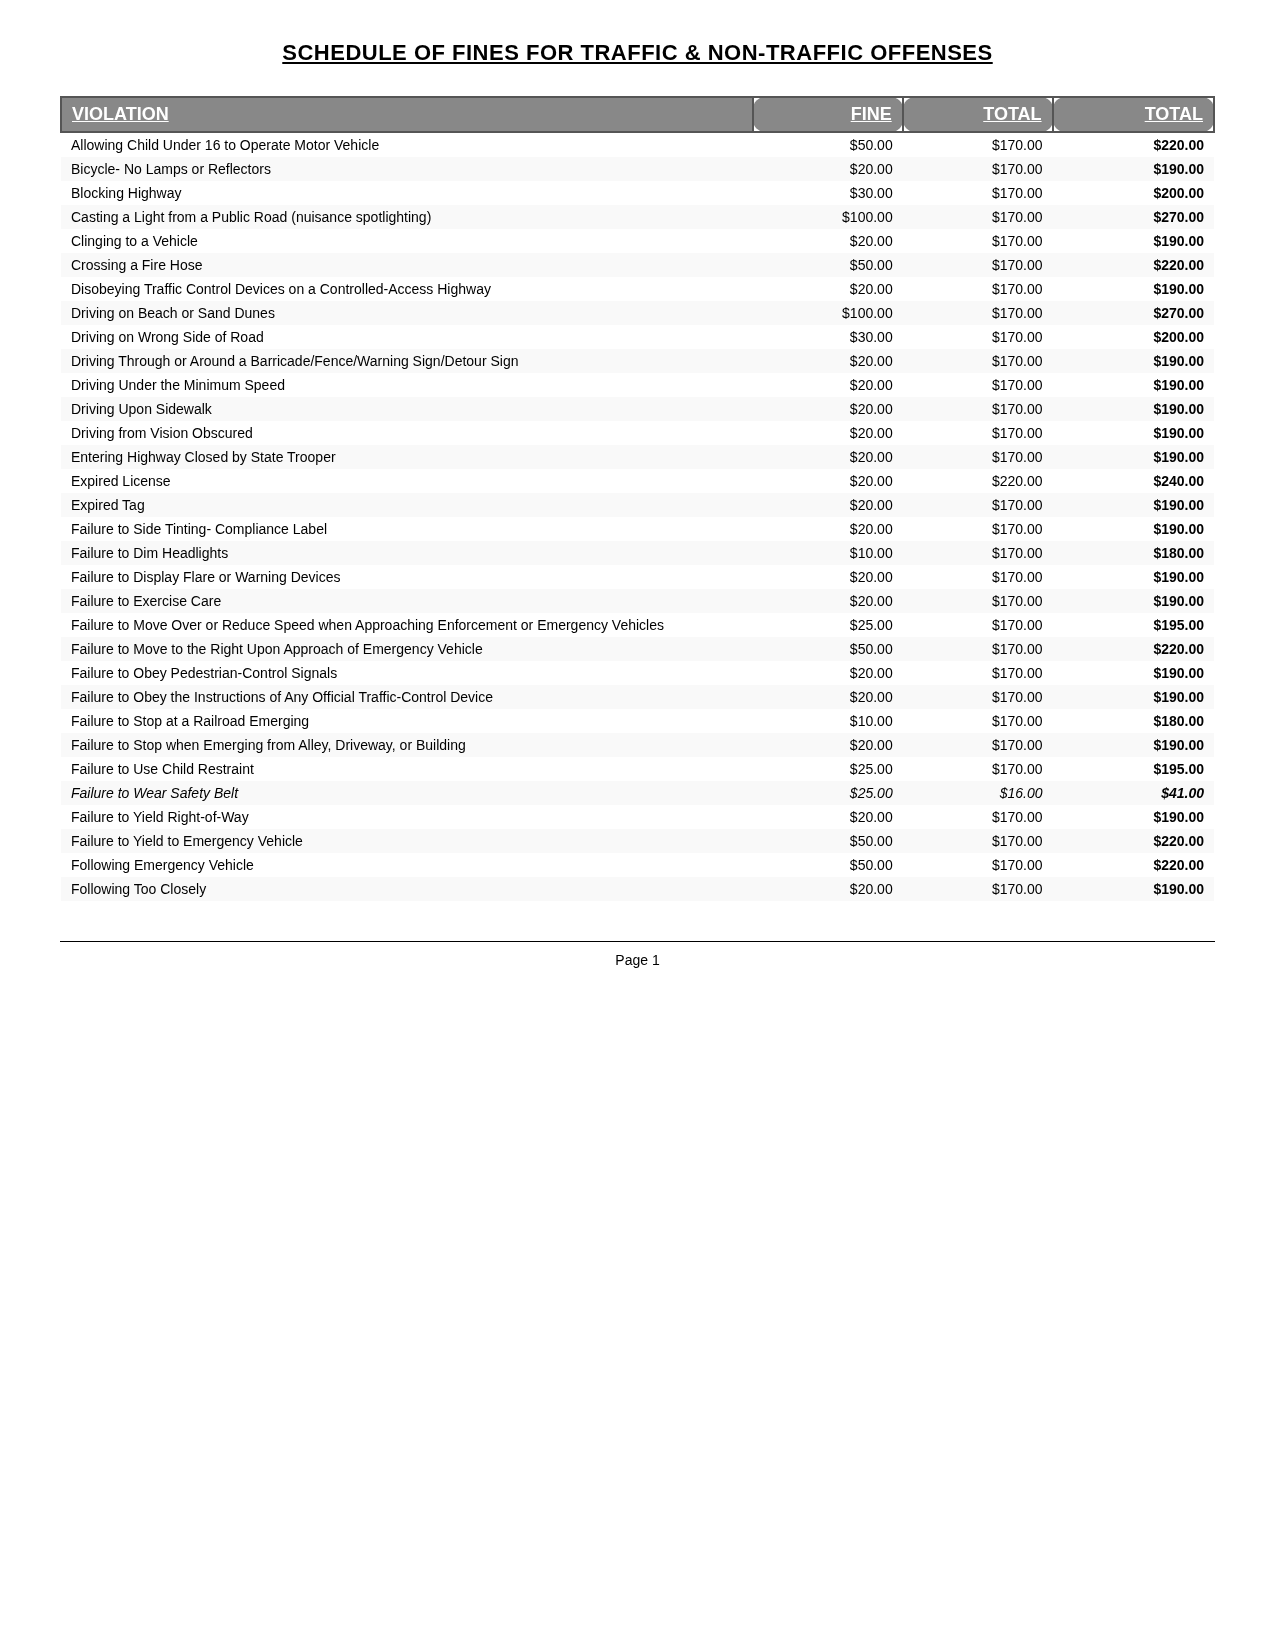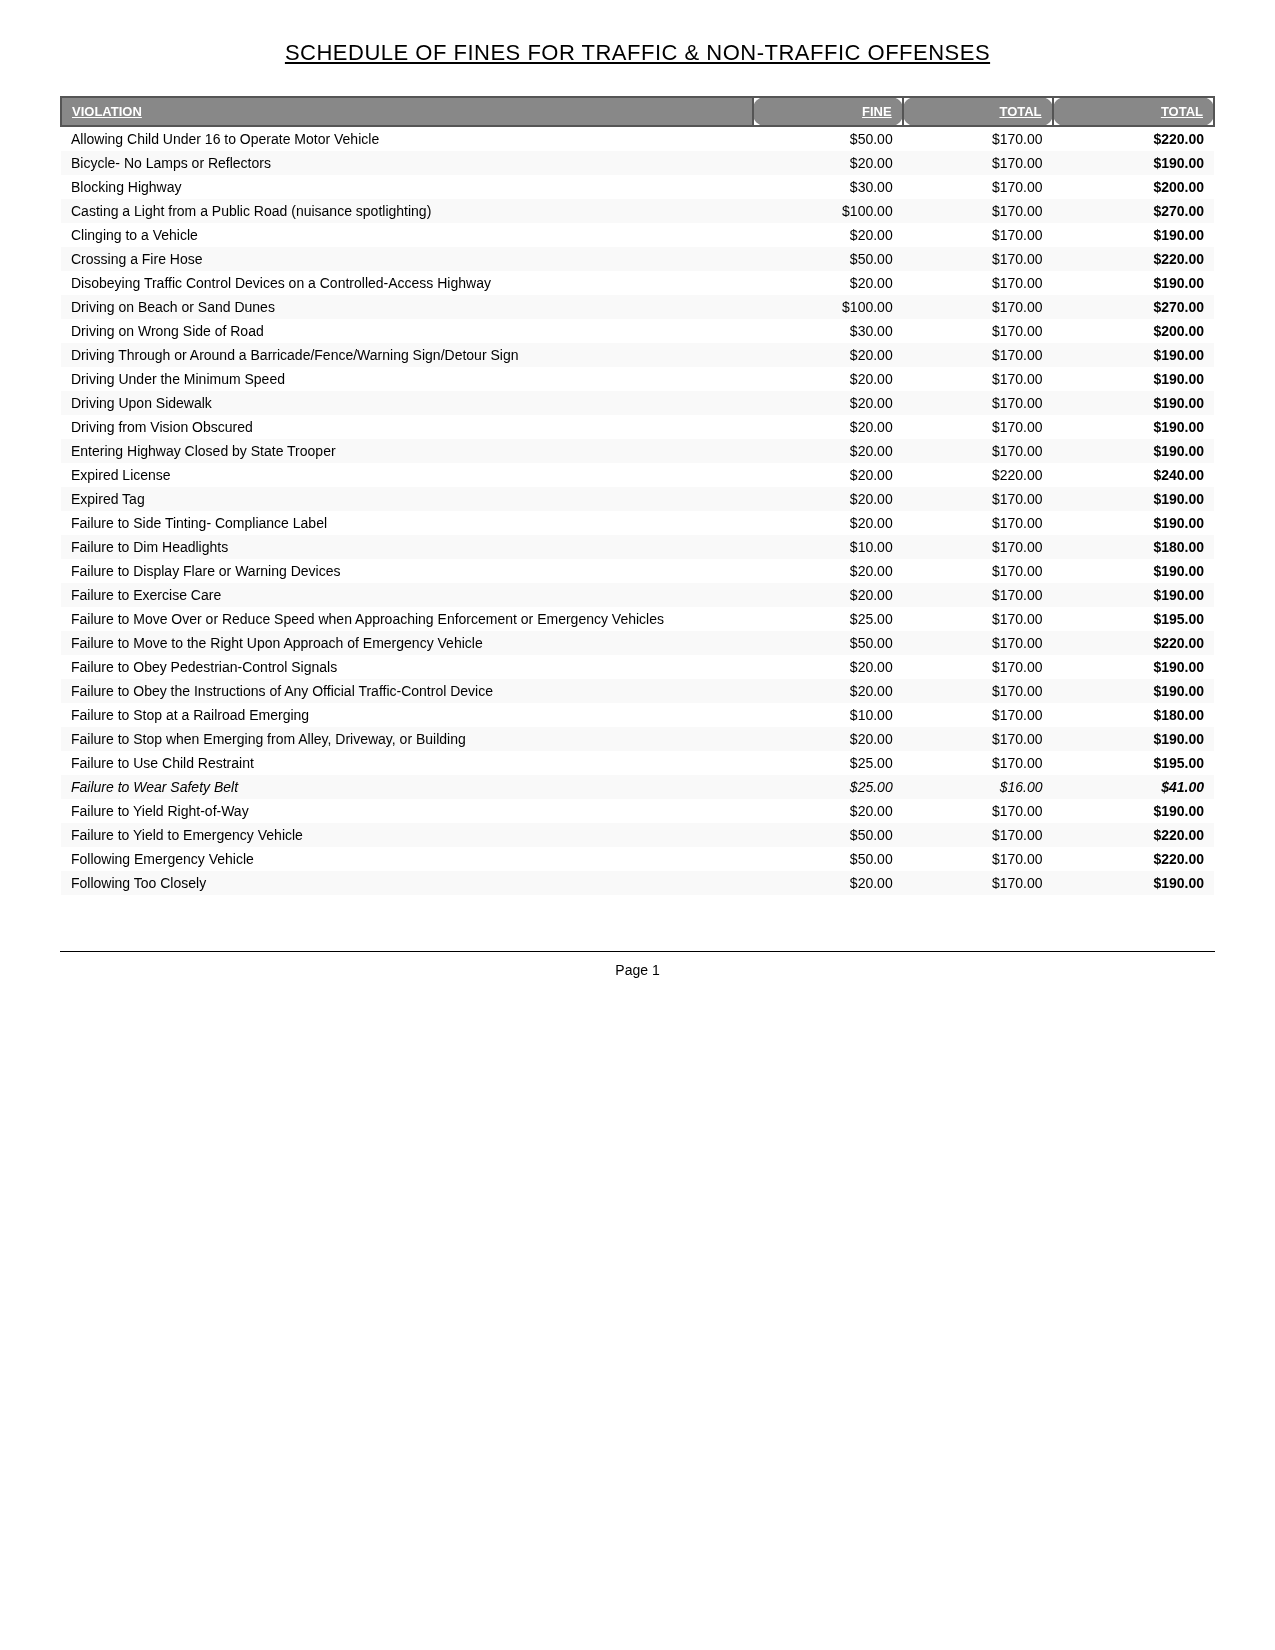--- a/index.html
+++ b/index.html
@@ -8,34 +8,34 @@
       font-family: Arial, sans-serif;
       font-size: 14px;
       color: #000;
       width: 1275px;
       min-height: 1650px;
       padding: 40px 60px;
     }
     h1 {
       text-align: center;
       font-size: 22px;
-      font-weight: normal;
+      font-weight: bold;
       text-decoration: underline;
       margin-bottom: 30px;
       letter-spacing: 0.5px;
     }
     table {
       width: 100%;
       border-collapse: collapse;
     }
     thead tr th {
       background: #888;
       color: #fff;
       font-weight: bold;
-      font-size: 13px;
+      font-size: 18px;
       padding: 6px 10px;
       text-align: left;
       border: 2px solid #555;
       text-decoration: underline;
     }
     thead tr th.right-col {
       text-align: right;
       border-radius: 12px;
     }
     tbody tr td {
@@ -63,21 +63,21 @@
       width: 13%;
     }
     td.total-col {
       width: 14%;
     }
     .italic-row td {
       font-style: italic;
     }
     .page-footer {
       text-align: center;
-      margin-top: 56px;
+      margin-top: 40px;
       border-top: 1px solid #000;
       padding-top: 10px;
       font-size: 14px;
     }
   </style>
 </head>
 <body>
 
 <h1>SCHEDULE OF FINES FOR TRAFFIC &amp; NON-TRAFFIC OFFENSES</h1>
 

